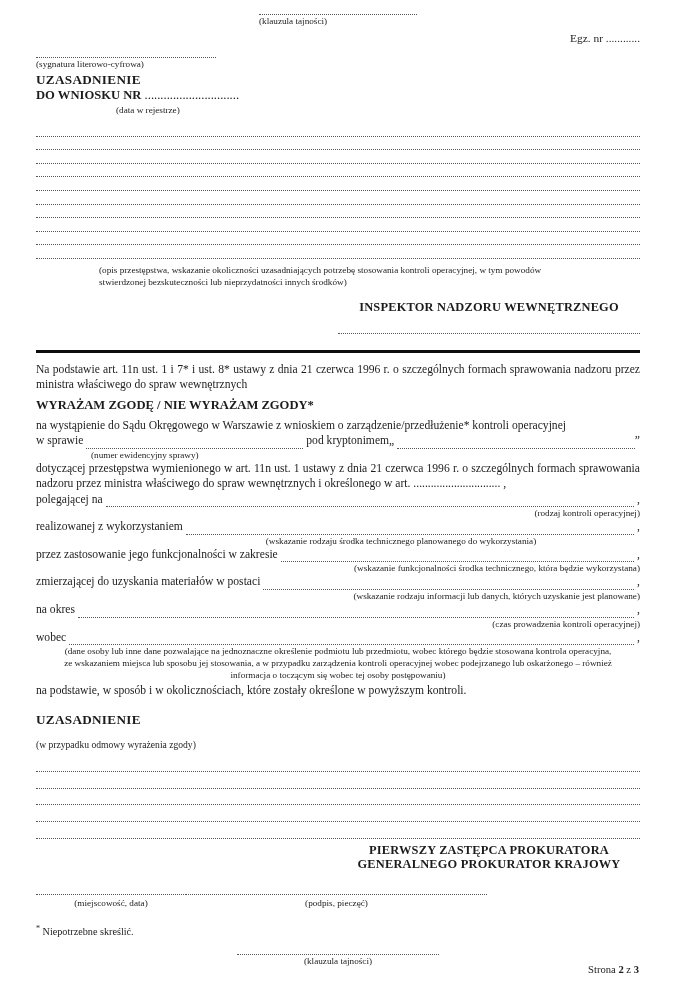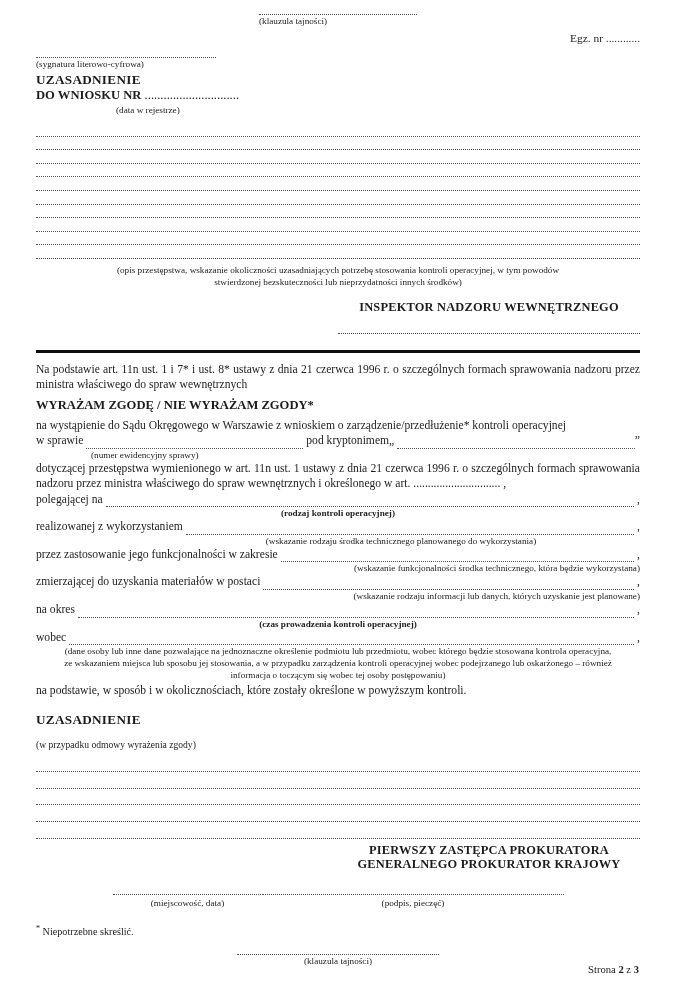--- a/index.html
+++ b/index.html
@@ -25,21 +25,21 @@
   .klauzula-top .dotrule { height:7px; }
   .egz { margin-top:5px; font-size:11.4px; }
   .sygnatura { width:180px; margin-top:7px; }
   .sygnatura .dotrule { height:7px; }
 
   .doc-title { margin-top:2px; font-size:13.2px; letter-spacing:.3px; }
   .doc-subtitle { font-size:12.6px; }
   .subtitle-caption { padding-left:80px; margin-top:1px; }
 
   .lines-block { margin-top:7px; }
-  .opis-caption { max-width:478px; margin:5px auto 12px; text-align:center; }
+  .opis-caption { max-width:478px; margin:5px auto 12px; }
 
   .half-right { width:302px; margin-left:auto; text-align:center; }
   .inspector { margin-top:9px; }
   .h-bold { font-size:12.4px; font-weight:bold; letter-spacing:.2px; }
   .sig-rule { height:12px; border-bottom:1.3px dotted #555; }
   .inspector .sig-rule { margin-top:7px; }
 
   .divider { margin-top:16px; height:3px; background:#0d0d0d; }
 
   .legal { margin-top:9px; }
@@ -47,33 +47,33 @@
   .request { margin-top:5px; }
 
   .frow { display:flex; line-height:15.6px;align-items:flex-end; }
   .flabel { white-space:nowrap; }
   .fill { flex:1; align-self:flex-end; border-bottom:1.3px dotted #555; height:11px; margin:0 3px; }
   .fcomma { white-space:nowrap; }
   .case-row .fill-a { flex:1.05; }
   .case-row .fill-b { flex:1.15; margin-right:0; }
   .case-caption { margin-left:55px; }
 
-  .cap-center { text-align:center;font-weight:bold; }
+  .cap-center { text-align:right; }
   .cap-center-right { text-align:center; padding-left:126px; }
   .cap-right { text-align:right; }
   .wobec-caption { max-width:548px; margin:0 auto; text-align:center; }
 
   .closing { margin-top:2px; line-height:15.4px; }
 
   .refusal-title { margin-top:13px; }
   .refusal-caption { font-size:9.6px; margin-top:11px; }
   .refusal-lines { margin-top:5px; }
 
   .prosecutor { margin-top:4px; line-height:14.5px; }
-  .sig-row { display:flex; justify-content:center; margin-top:13px; }
+  .sig-row { display:flex; justify-content:flex-start; margin-top:13px; }
   .sig-left { width:150px; text-align:center; }
   .sig-right { width:301px; text-align:center; }
   .sig-row .sig-rule { height:10px; }
   .sig-row .caption { margin-top:2px; }
 
   .footnote { margin-top:15px; font-size:10.2px; }
   .footnote sup { font-size:8px; }
 
   .klauzula-bottom { width:202px; margin:9px auto 0; text-align:center; }
   .klauzula-bottom .dotrule { height:9px; }

